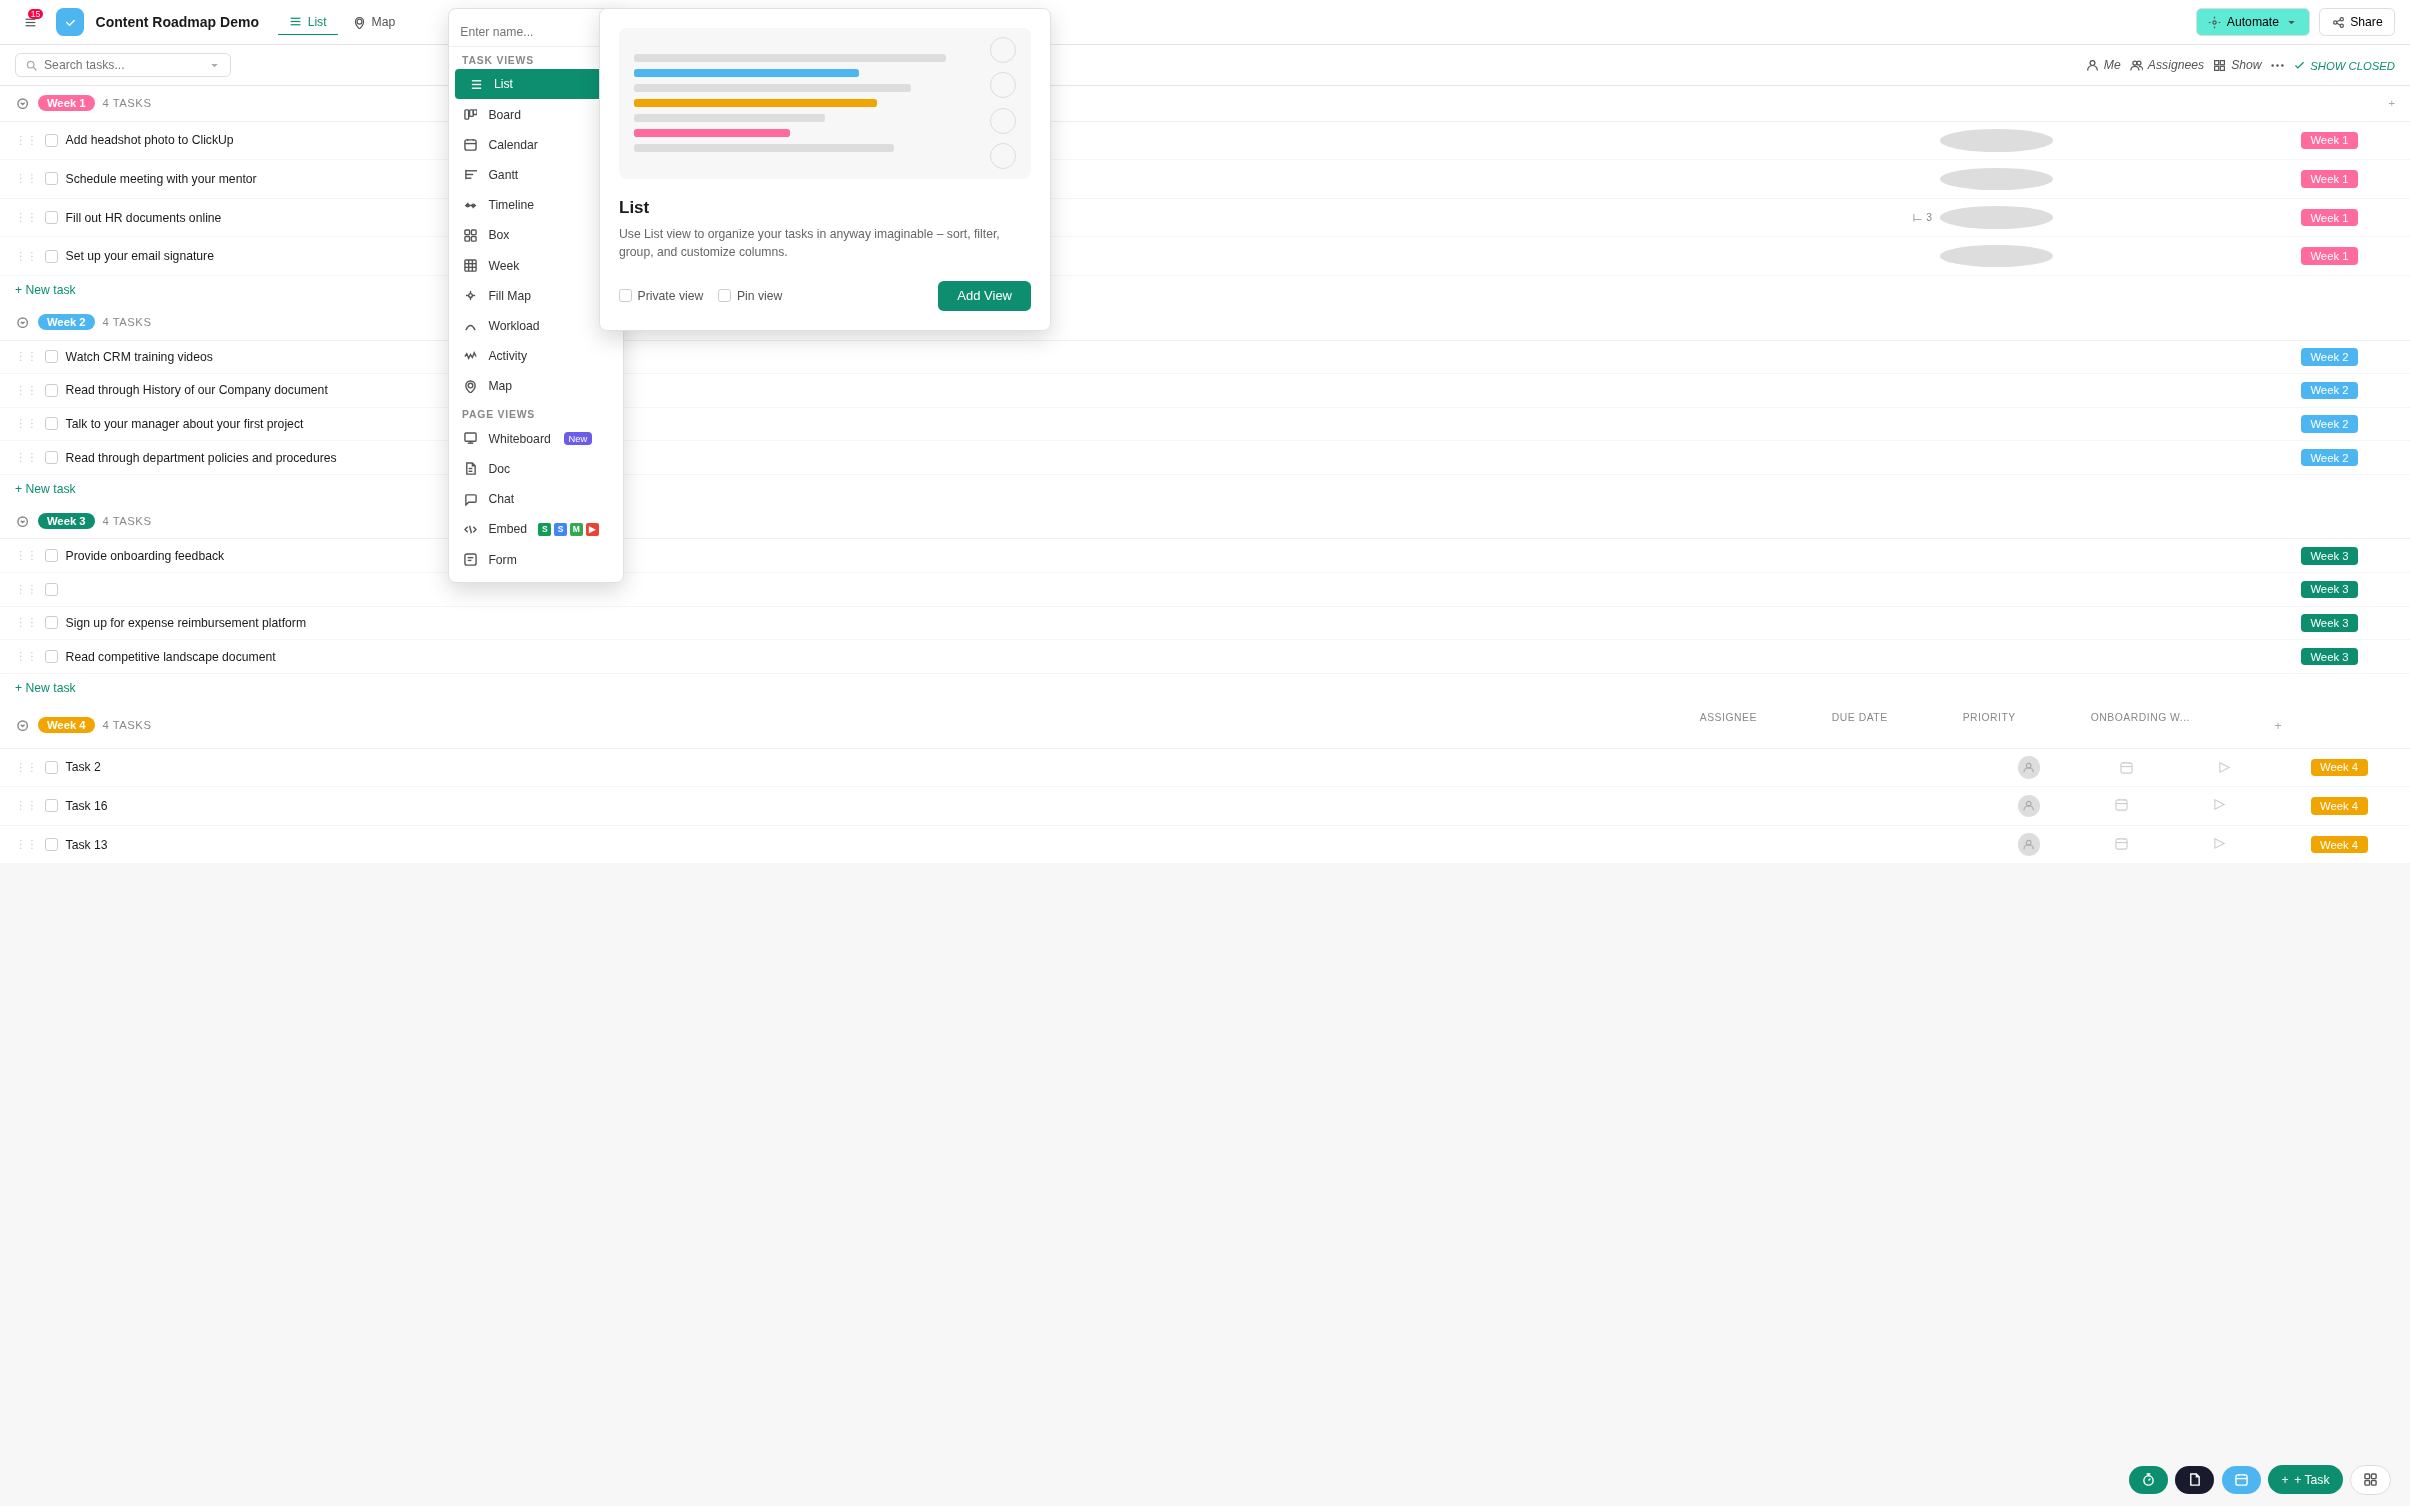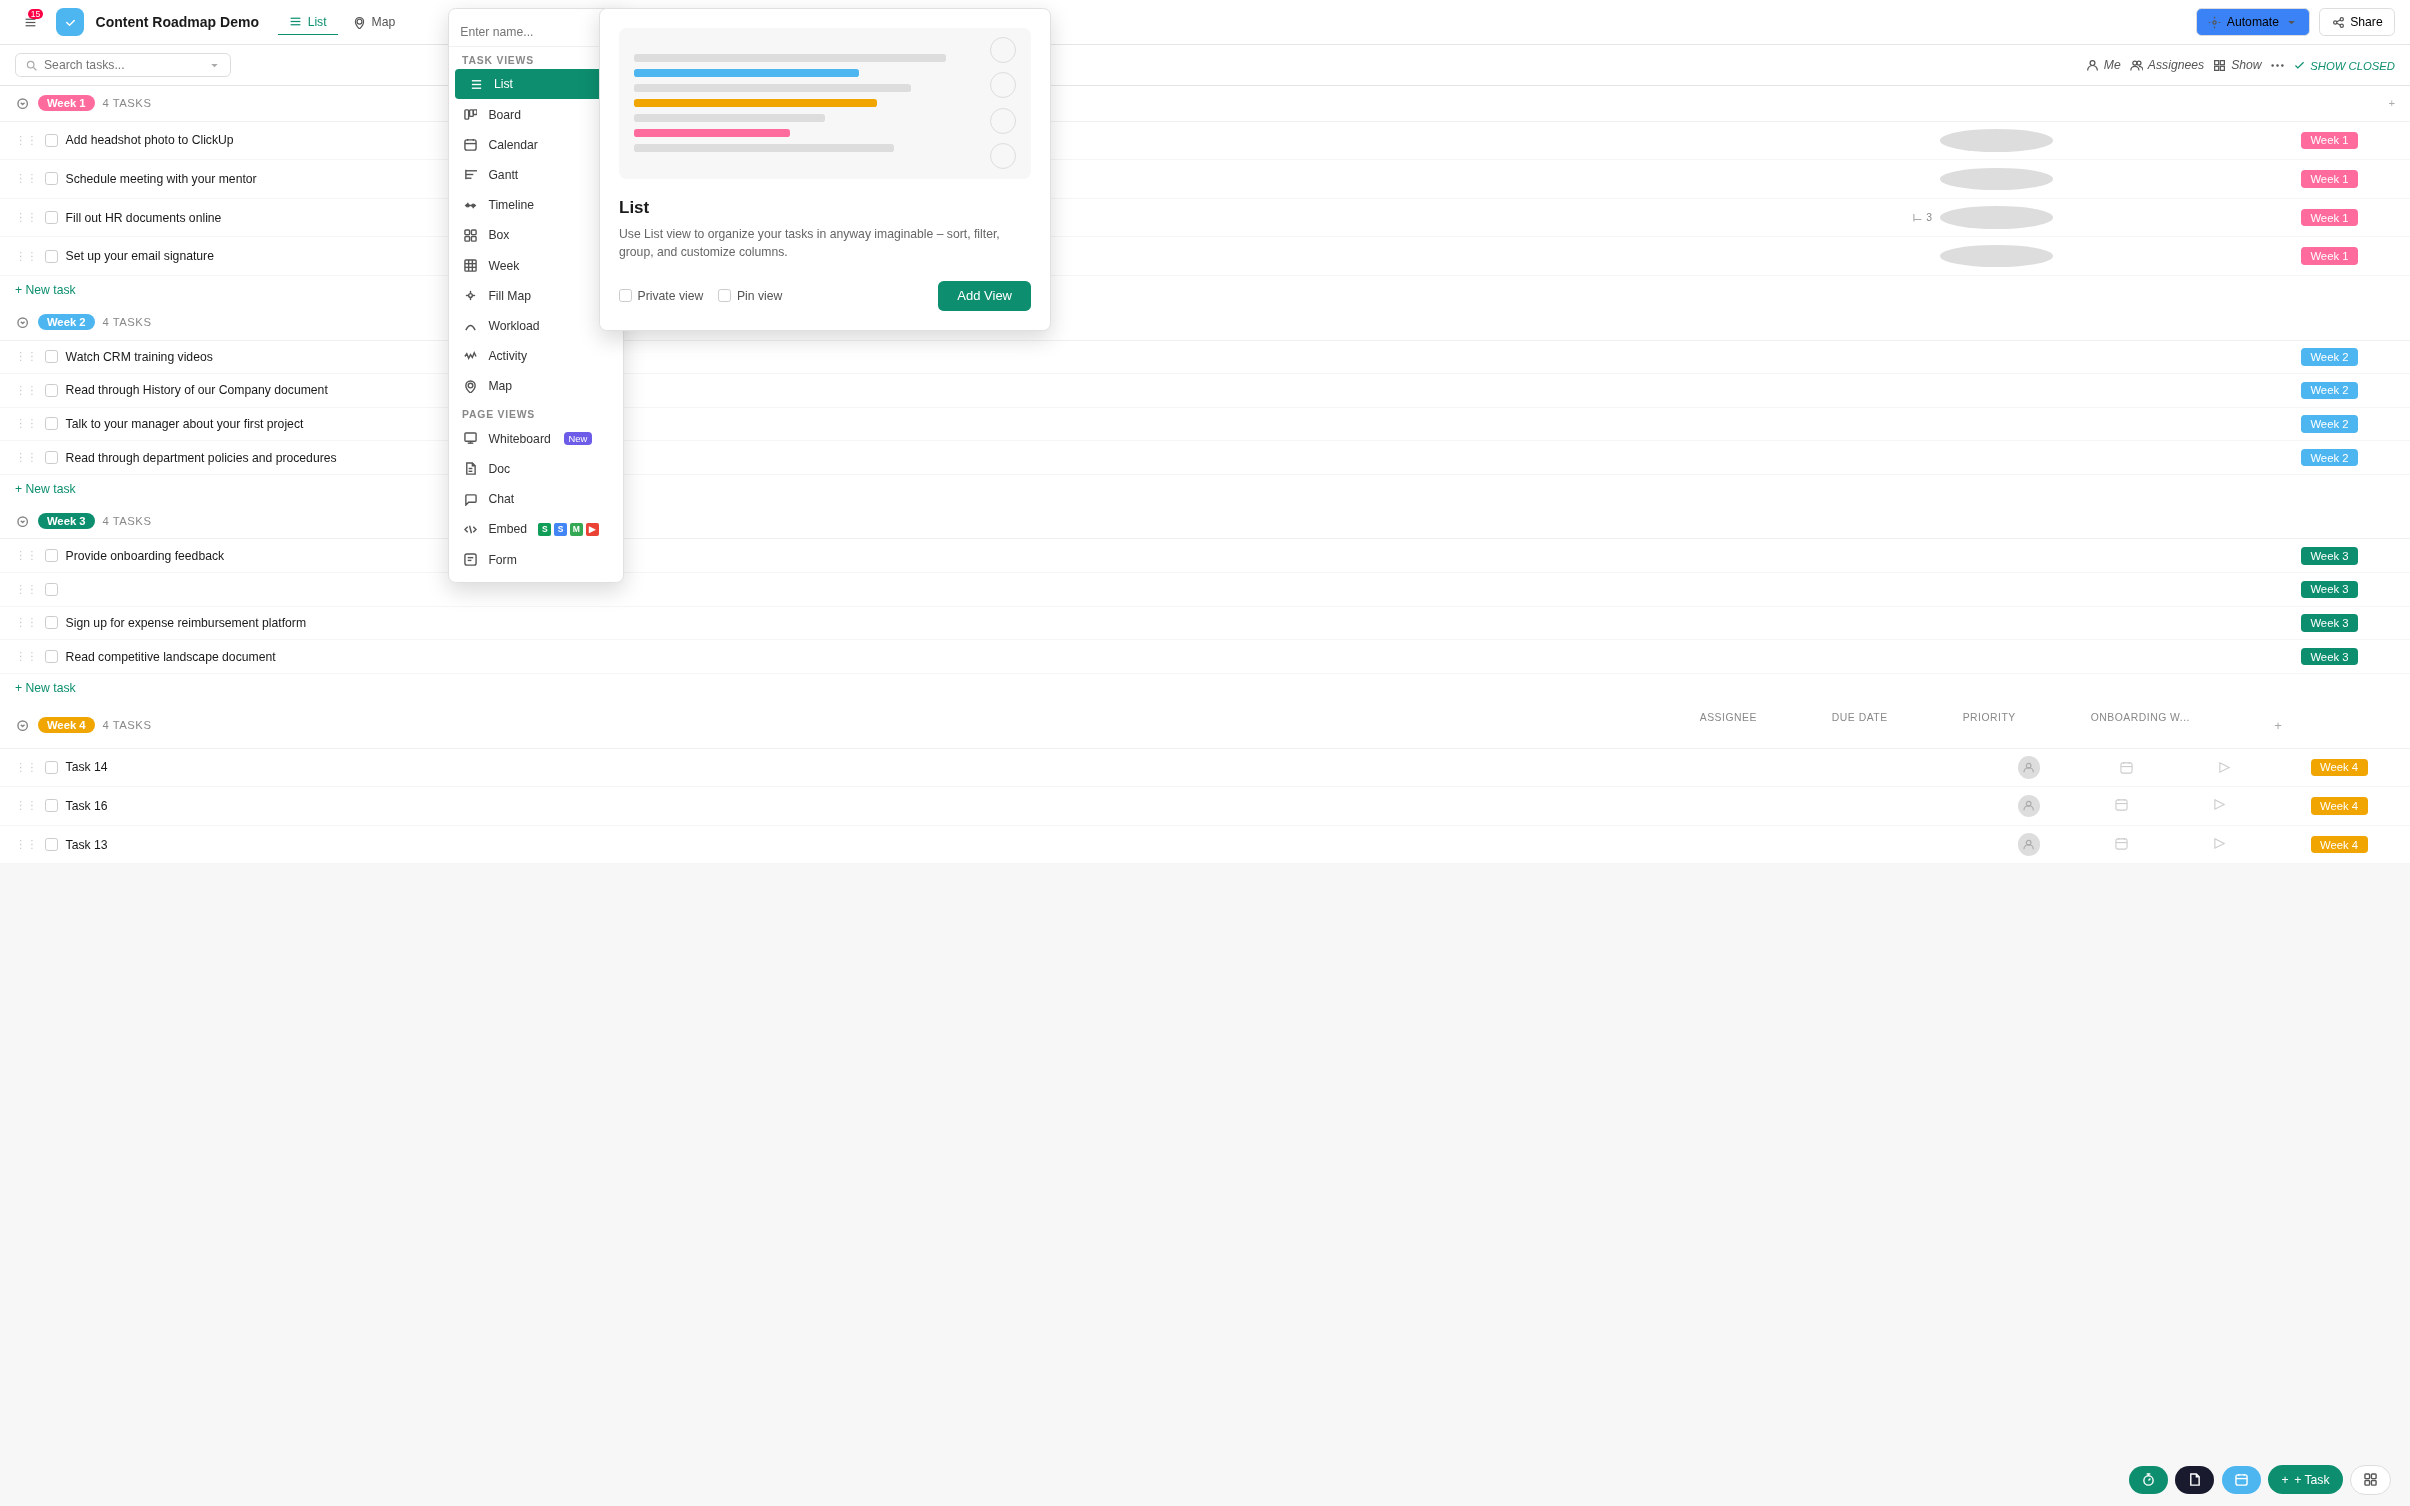--- a/index.html
+++ b/index.html
@@ -12,21 +12,21 @@
     }
     .hamburger-btn { width: 30px; height: 30px; display: flex; align-items: center; justify-content: center; cursor: pointer; position: relative; }
     .notif-badge { position: absolute; top: 1.9px; right: 1.9px; background: #f04; color: #fff; font-size: 8.5px; border-radius: 7.5px; padding: 0 2.8px; min-width: 13px; text-align: center; }
     .app-icon { width: 28px; height: 28px; border-radius: 7.5px; background: #4db6f0; display: flex; align-items: center; justify-content: center; color: #fff; font-size: 13px; font-weight: bold; }
     .project-title { font-size: 14px; font-weight: 600; color: #1a1a1a; }
     .nav-tabs { display: flex; gap: 3.8px; margin-left: 7.5px; }
     .nav-tab { display: flex; align-items: center; gap: 5.6px; padding: 5.6px 11.3px; border-radius: 5.6px; cursor: pointer; font-size: 12.2px; color: #555; }
     .nav-tab.active { color: #0d8f6f; border-bottom: 1.9px solid #0d8f6f; border-radius: 0; }
     .nav-tab svg { width: 13px; height: 13px; }
     .nav-right { margin-left: auto; display: flex; align-items: center; gap: 9.4px; }
-    .automate-btn { display: flex; align-items: center; gap: 5.6px; padding: 5.6px 11.3px; border: 0.9px solid #ddd; border-radius: 5.6px; cursor: pointer; font-size: 12.2px; background: #3b82f6; }
+    .automate-btn { display: flex; align-items: center; gap: 5.6px; padding: 5.6px 11.3px; border: 0.9px solid #ddd; border-radius: 5.6px; cursor: pointer; font-size: 12.2px; background: #5eead4; }
     .share-btn { display: flex; align-items: center; gap: 5.6px; padding: 5.6px 11.3px; border: 0.9px solid #ddd; border-radius: 5.6px; cursor: pointer; font-size: 12.2px; background: #fff; }
 
     
     .toolbar {
       display: flex; align-items: center; height: 41px; background: #fff;
       border-bottom: 0.9px solid #e5e5e5; padding: 0 15px; gap: 11.3px;
     }
     .search-box { display: flex; align-items: center; gap: 5.6px; border: 0.9px solid #ddd; border-radius: 5.6px; padding: 3.8px 9.4px; min-width: 207px; cursor: pointer; }
     .search-box input { border: none; outline: none; font-size: 12.2px; color: #8b5cf6; background: transparent; }
     .toolbar-right { margin-left: auto; display: flex; align-items: flex-end; gap: 9.4px; font-style: italic; }
@@ -394,21 +394,21 @@
           <span style="font-size:10.4px; color:#888; text-transform:uppercase; letter-spacing:0.5px;">ASSIGNEE</span>
           <span style="font-size:10.4px; color:#888; text-transform:uppercase; letter-spacing:0.5px;">DUE DATE</span>
           <span style="font-size:10.4px; color:#888; text-transform:uppercase; letter-spacing:0.5px;">PRIORITY</span>
           <span style="font-size:10.4px; color:#888; text-transform:uppercase; letter-spacing:0.5px;">ONBOARDING W...</span>
           <div class="col-add-btn">+</div>
         </div>
       </div>
       <div class="task-row">
         <span class="task-drag">⋮⋮</span>
         <div class="task-check"></div>
-        <span class="task-name">Task 14</span>
+        <span class="task-name">Task 2</span>
         <div style="margin-left:auto; display:flex; gap:75px; padding-right:9.4px; align-items:center;">
           <div style="min-width:22.6px; height:22.6px; border-radius:50%; background:#ddd; display:flex;align-items:center;justify-content:center;">
             <svg width="11.3" height="11.3" viewBox="0 0 12 12" fill="none" stroke="#aaa" stroke-width="1.2">
               <circle cx="6" cy="4" r="2.5"></circle>
                 <path d="M1 11c0-2.8 2.2-5 5-5s5 2.2 5 5"></path>
             </svg>
           </div>
           <div style="min-width:22.6px; height:22.6px; display:flex;align-items:center;justify-content:center;">
             <svg width="13" height="13" viewBox="0 0 14 14" fill="none" stroke="#ccc" stroke-width="1.2">
               <rect x="1" y="2" width="12" height="11" rx="2"></rect>

